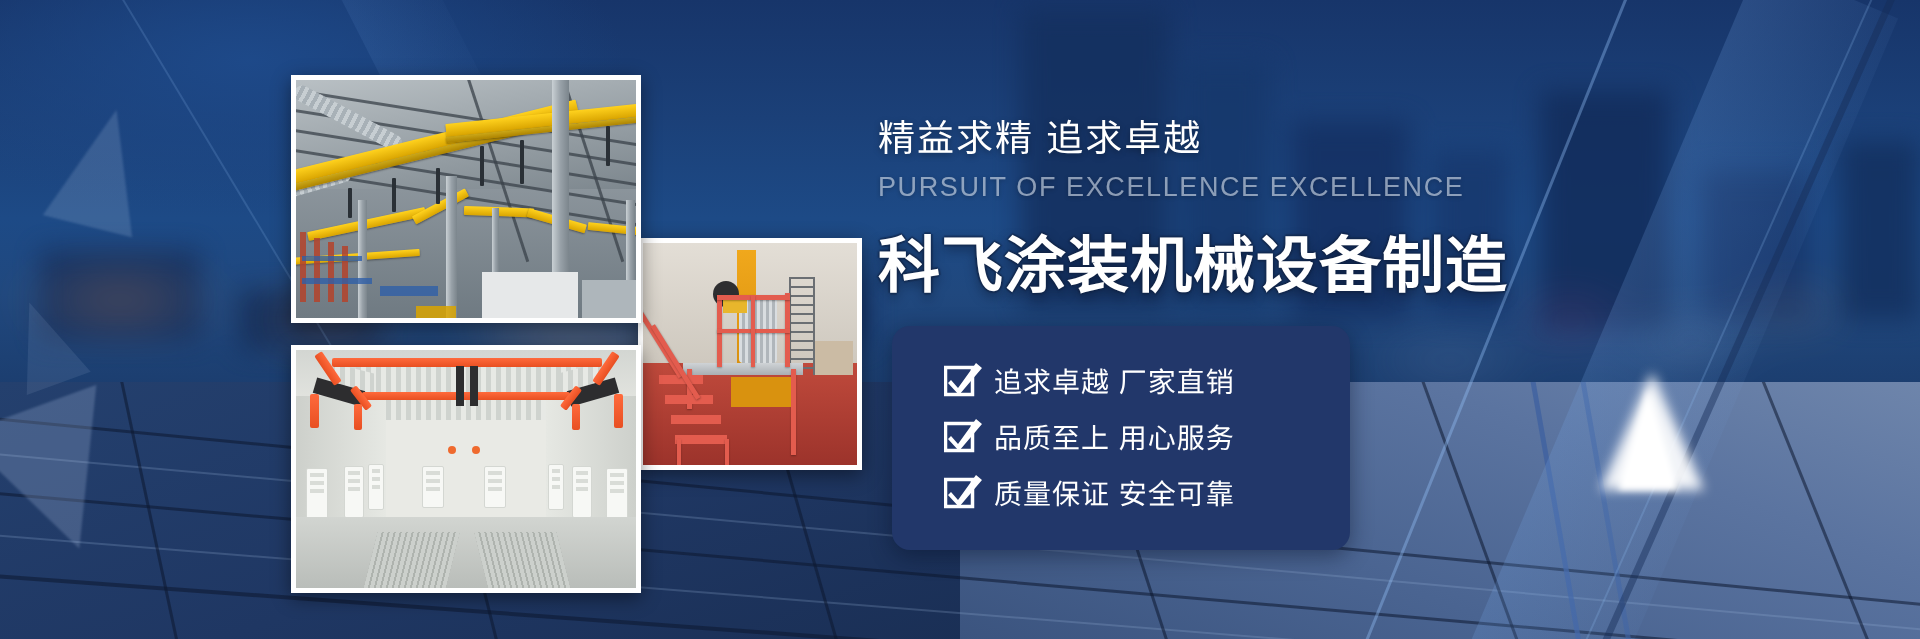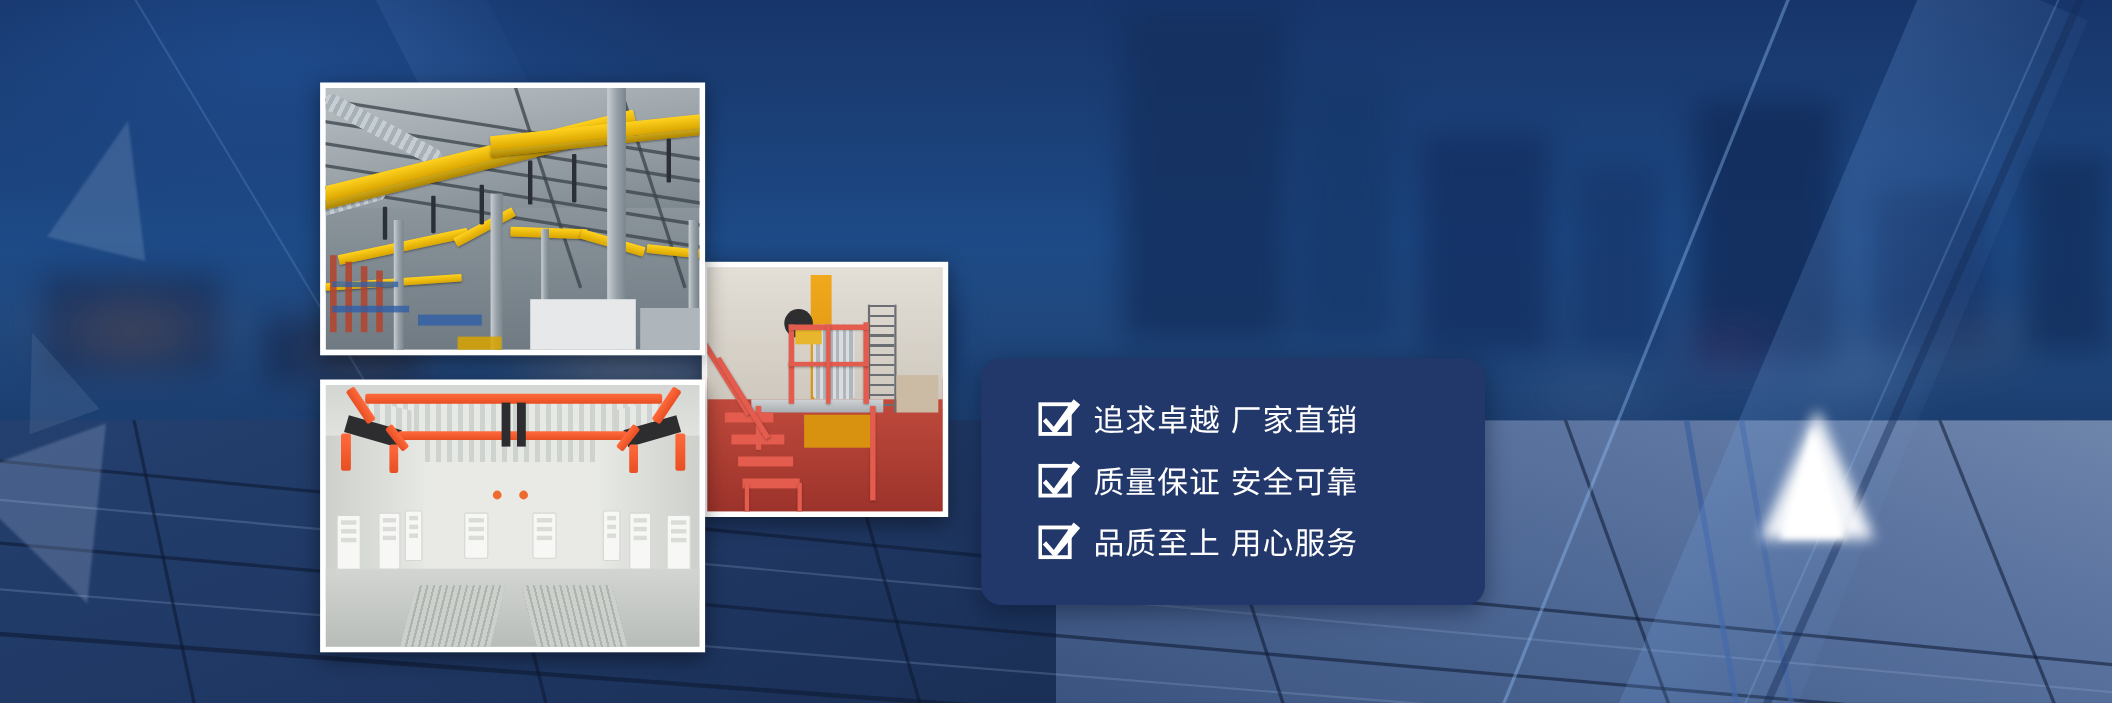--- a/index.html
+++ b/index.html
@@ -397,48 +397,53 @@
             <i></i>
           </div>
 
         <div class="floorB"></div>
         <div class="grate" style="left:74px;top:182px;width:82px;height:62px;transform:skewX(-14deg);"></div>
         <div class="grate" style="left:186px;top:182px;width:82px;height:62px;transform:skewX(14deg);"></div>
       </div>
     </div>
   </div>
 
+  <div class="copy">
+    <div class="tagline">精益求精  追求卓越</div>
+    <div class="subline">PURSUIT OF EXCELLENCE EXCELLENCE</div>
+    <div class="headline">科飞涂装机械设备制造</div>
+  </div>
 
   <div class="features">
 
     <div class="frow">
       <span class="chk">
         <svg width="40" height="38" viewBox="0 0 40 38">
           <rect x="1.5" y="6.5" width="27" height="27" fill="none" stroke="#ffffff" stroke-width="3.5"></rect>
           <path d="M7 19 L14 27 L32 2 L38 7 L15 34 L4 22 Z" fill="#ffffff"></path>
         </svg>
       </span>
       <span class="ftext">追求卓越  厂家直销</span>
     </div>
 
     <div class="frow">
       <span class="chk">
         <svg width="40" height="38" viewBox="0 0 40 38">
           <rect x="1.5" y="6.5" width="27" height="27" fill="none" stroke="#ffffff" stroke-width="3.5"></rect>
           <path d="M7 19 L14 27 L32 2 L38 7 L15 34 L4 22 Z" fill="#ffffff"></path>
         </svg>
       </span>
-      <span class="ftext">质量保证  安全可靠</span>
+      <span class="ftext">品质至上  用心服务</span>
     </div>
 
     <div class="frow">
       <span class="chk">
         <svg width="40" height="38" viewBox="0 0 40 38">
           <rect x="1.5" y="6.5" width="27" height="27" fill="none" stroke="#ffffff" stroke-width="3.5"></rect>
           <path d="M7 19 L14 27 L32 2 L38 7 L15 34 L4 22 Z" fill="#ffffff"></path>
         </svg>
       </span>
-      <span class="ftext">品质至上  用心服务</span>
+      <span class="ftext">质量保证  安全可靠</span>
     </div>
 
   </div>
 
 </div>
 
 </body></html>

